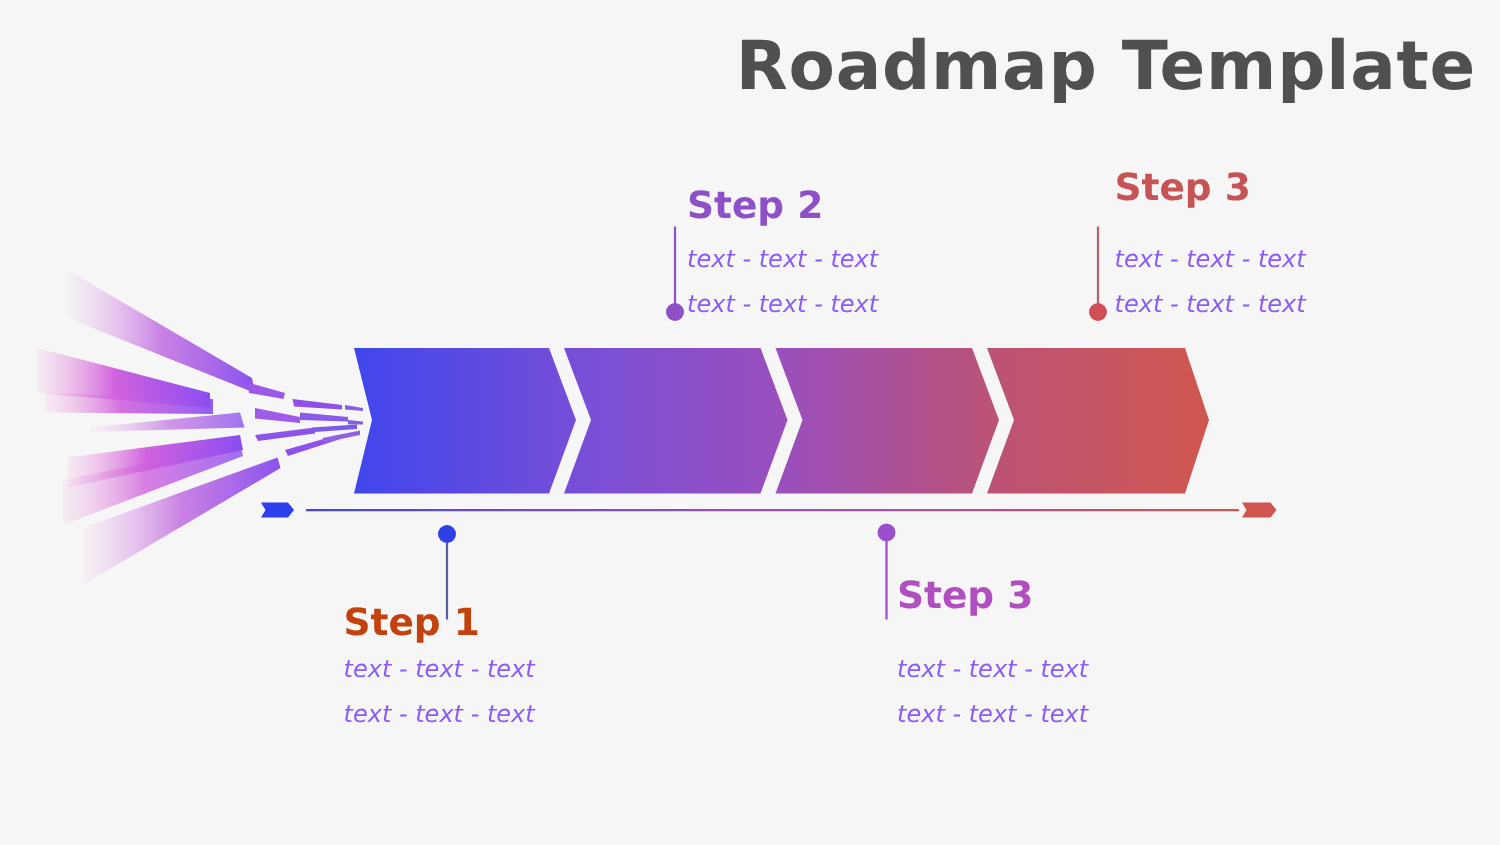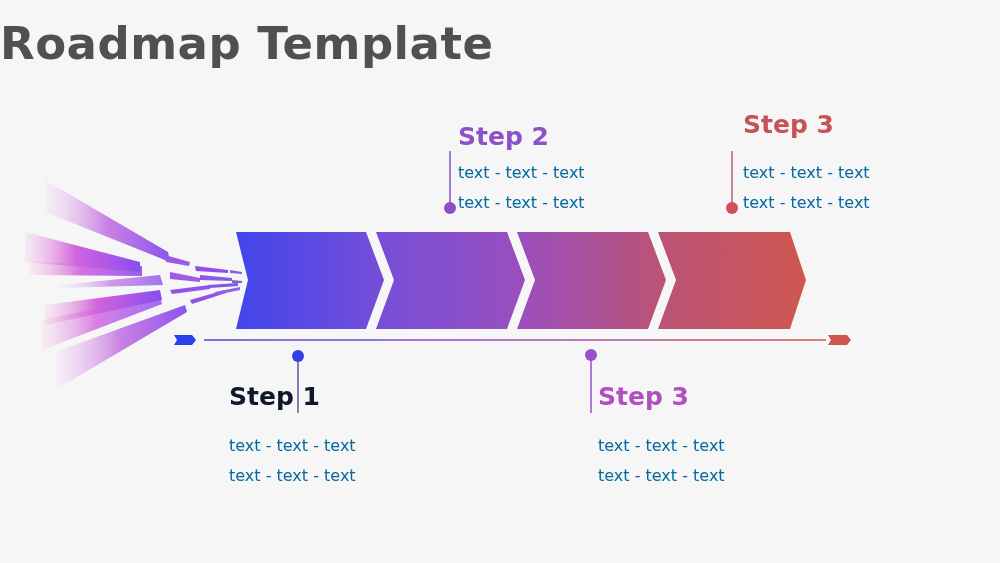--- a/index.html
+++ b/index.html
@@ -4,31 +4,31 @@
   <style>
     html, body { margin: 0; padding: 0; }
     body {
       width: 1000px; height: 563px; overflow: hidden;
       background: #f6f6f6;
       font-family: "DejaVu Sans", sans-serif;
       position: relative;
     }
     .title {
       position: absolute; left: 0; right: 16px; top: 17px;
-      text-align: left;
+      text-align: right;
       font-size: 45px; font-weight: bold; color: #505050;
       letter-spacing: 0.5px;
     }
     svg.art { position: absolute; left: 0; top: 0; }
     .step-title {
       position: absolute; font-size: 25px; font-weight: bold;
       white-space: nowrap;
     }
     .step-line {
-      position: absolute; font-size: 16px; color: #0369a1; white-space: nowrap;
+      position: absolute; font-size: 16px; color: #8b5cf6; white-space: nowrap; font-style: italic;
     }
   </style>
 </head>
 <body>
 
 <div class="title">Roadmap Template</div>
 
 <svg class="art" width="1000" height="563" viewBox="0 0 1000 563">
   <defs>
     <linearGradient id="barGrad" gradientUnits="userSpaceOnUse" x1="236" y1="0" x2="806" y2="0">
@@ -99,21 +99,21 @@
   <g>
     <line x1="591" y1="356" x2="591" y2="413" stroke="#9a4fcc" stroke-width="1.5"></line>
     <circle cx="591" cy="355" r="6" fill="#9a4fcc"></circle>
   </g>
   <g>
     <line x1="732" y1="151" x2="732" y2="207" stroke="#b86070" stroke-width="1.5"></line>
     <circle cx="732" cy="208" r="6" fill="#d04f57"></circle>
   </g>
 </svg>
 
-<div class="step-title" style="left:229px; top:382px; color:#0f172a;">Step 1</div>
+<div class="step-title" style="left:229px; top:400px; color:#c2410c;">Step 1</div>
 <div class="step-line" style="left:229px; top:436px;">text - text - text</div>
 <div class="step-line" style="left:229px; top:466px;">text - text - text</div>
 
 <div class="step-title" style="left:458px; top:110px; color:#8d50c7;margin-top:12px;">Step 2</div>
 <div class="step-line" style="left:458px; top:163px;">text - text - text</div>
 <div class="step-line" style="left:458px; top:193px;">text - text - text</div>
 
 <div class="step-title" style="left:598px; top:382px; color:#b14fc0;">Step 3</div>
 <div class="step-line" style="left:598px; top:436px;">text - text - text</div>
 <div class="step-line" style="left:598px; top:466px;">text - text - text</div>

